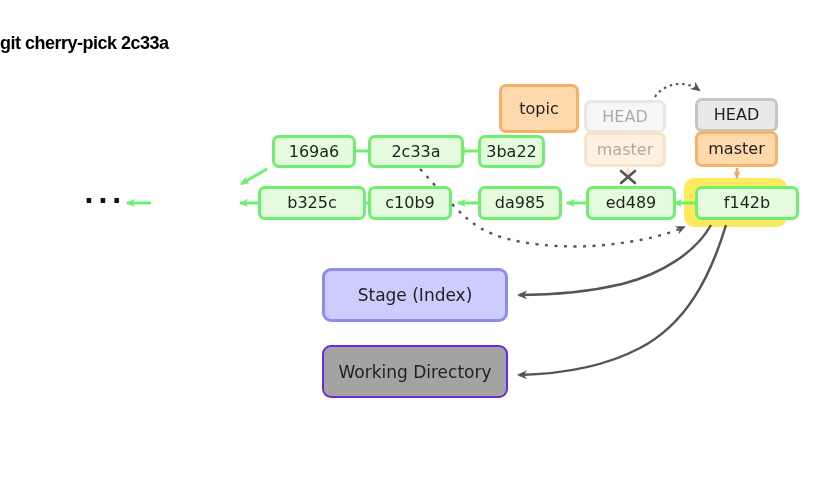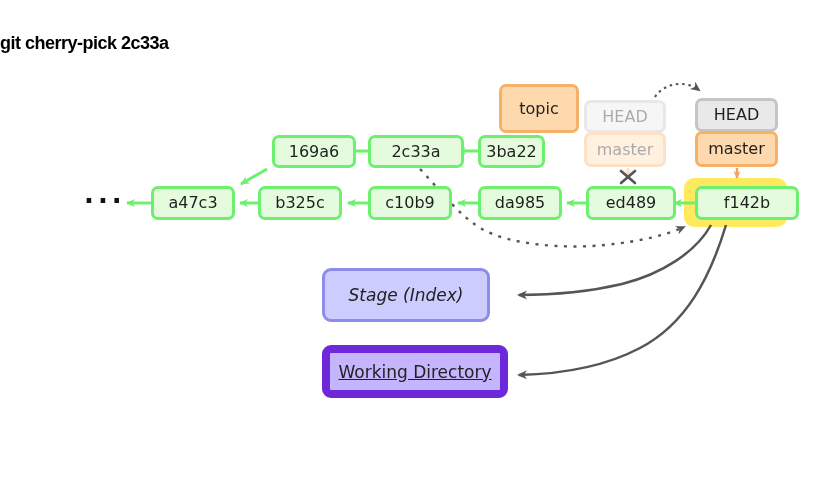--- a/index.html
+++ b/index.html
@@ -28,21 +28,21 @@
   #ellipsis{
     position:absolute;left:84px;top:186px;z-index:3;
     font-size:26px;font-weight:bold;letter-spacing:4px;color:#111;
   }
   .panel{
     position:absolute;box-sizing:border-box;z-index:3;
     display:flex;align-items:center;justify-content:center;
     border-radius:9px;font-size:17px;color:#222;
   }
   #stage-panel{background:#ccccfe;border:3px solid #8d8de9;}
-  #wd-panel{background:#c4b5fd;border:8px solid #6d28d9;text-decoration:underline;}
+  #wd-panel{background:#a3a3a3;border:2px solid #6d28d9;}
 </style>
 </head>
 <body>
 
 <div id="canvas">
 
   <div id="title">git cherry-pick 2c33a</div>
 
   <div class="hl" style="left:684px;top:178px;width:103px;height:49px;"></div>
 
@@ -88,33 +88,32 @@
     <path d="M711,225 C696,252 662,274 622,284 C588,292 552,295 519,295" stroke="#555555" stroke-width="2.5" fill="none" marker-end="url(#mdark)"></path>
     <path d="M726,225 C710,278 686,324 640,348 C604,367 560,374 519,375" stroke="#555555" stroke-width="2.5" fill="none" marker-end="url(#mdark)"></path>
   </svg>
 
   <div id="ellipsis">···</div>
 
   <div class="node commit" style="left:272px;top:135px;width:84px;height:33px;">169a6</div>
   <div class="node commit" style="left:368px;top:135px;width:96px;height:33px;">2c33a</div>
   <div class="node commit" style="left:478px;top:135px;width:67px;height:33px;">3ba22</div>
 
-  <div class="node commit" style="left:151px;top:186px;width:84px;height:34px;">a47c3</div>
-  <div class="node commit" style="left:258px;top:186px;width:84px;height:34px;">b325c</div>
+  <div class="node commit" style="left:258px;top:186px;width:108px;height:34px;">b325c</div>
   <div class="node commit" style="left:368px;top:186px;width:84px;height:34px;text-align:right;">c10b9</div>
   <div class="node commit" style="left:478px;top:186px;width:84px;height:34px;text-align:center;">da985</div>
   <div class="node commit" style="left:586px;top:186px;width:90px;height:34px;">ed489</div>
   <div class="node commit" style="left:695px;top:186px;width:104px;height:34px;">f142b</div>
 
   <div class="node branch" style="left:475px;top:84px;width:80px;height:49px;margin-left:24px;">topic</div>
 
   <div class="faded">
     <div class="node head" style="left:584px;top:100px;width:82px;height:33px;">HEAD</div>
     <div class="node branch" style="left:584px;top:132px;width:82px;height:35px;">master</div>
   </div>
 
   <div class="node head" style="left:695px;top:98px;width:83px;height:34px;">HEAD</div>
   <div class="node branch" style="left:695px;top:131px;width:83px;height:36px;">master</div>
 
-  <div class="panel" id="stage-panel" style="left:322px;top:268px;width:168px;height:54px;font-style:italic;">Stage (Index)</div>
+  <div class="panel" id="stage-panel" style="left:322px;top:268px;width:186px;height:54px;">Stage (Index)</div>
   <div class="panel" id="wd-panel" style="left:322px;top:345px;width:186px;height:53px;">Working Directory</div>
 
 </div>
 
 </body></html>

